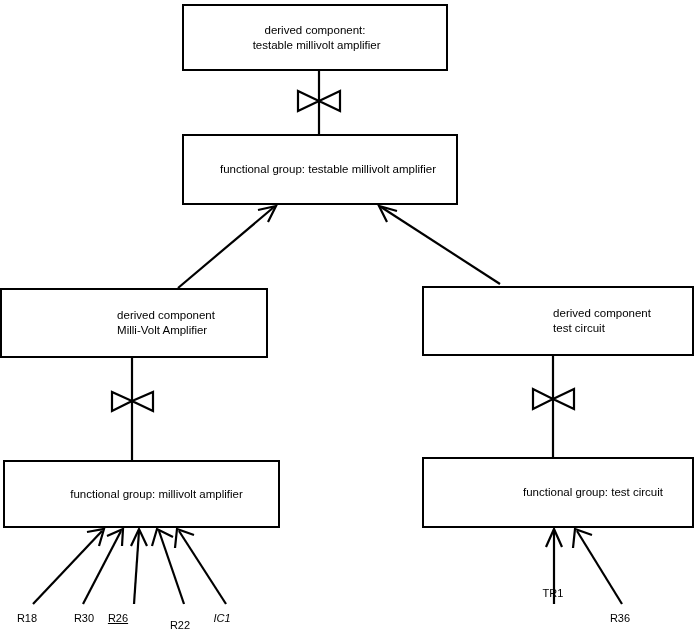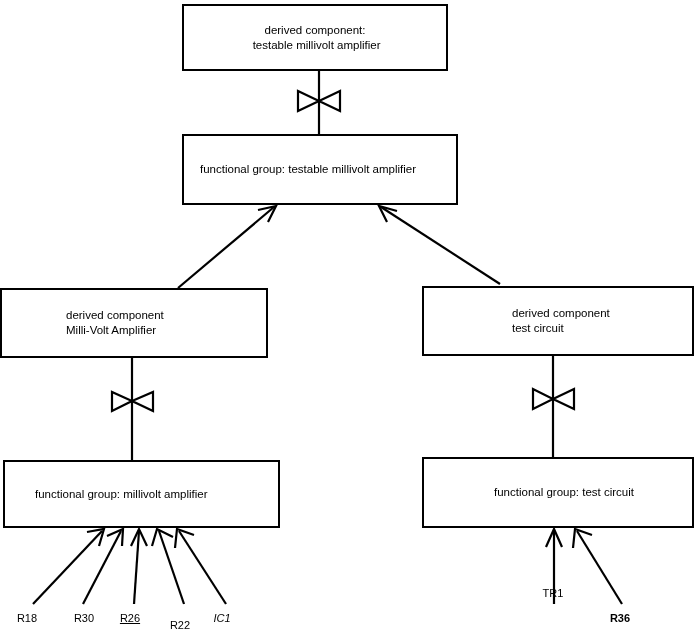--- a/index.html
+++ b/index.html
@@ -23,20 +23,21 @@
     height: 631px;
   }
   .node-box {
     position: absolute;
     border: 2px solid #000000;
     background: #ffffff;
     box-sizing: border-box;
     display: flex;
     flex-direction: column;
     justify-content: center;
+    align-items: center;
   }
   .node-text {
     font-size: 11.5px;
     color: #000000;
     line-height: 15px;
     white-space: pre;
   }
   .centered .node-text {
     text-align: center;
   }
@@ -160,20 +161,20 @@
   <div class="node-box indent-left-3" style="left:3px; top:460px; width:277px; height:68px;">
     <div class="node-text">functional group: millivolt amplifier</div>
   </div>
 
   <div class="node-box indent-left-2" style="left:422px; top:457px; width:272px; height:71px;">
     <div class="node-text">functional group: test circuit</div>
   </div>
 
   <div class="leaf-label" style="left:27px; top:612px;">R18</div>
   <div class="leaf-label" style="left:78px; top:612px;margin-left:6px;">R30</div>
-  <div class="leaf-label" style="left:130px; top:612px;text-decoration:underline;">R26</div>
+  <div class="leaf-label" style="left:118px; top:612px;text-decoration:underline;">R26</div>
   <div class="leaf-label" style="left:180px; top:612px;margin-top:7px;">R22</div>
   <div class="leaf-label" style="left:222px; top:612px;font-style:italic;">IC1</div>
 
   <div class="leaf-label" style="left:553px; top:587px;">TR1</div>
-  <div class="leaf-label" style="left:620px; top:612px;font-weight:bold;">R36</div>
+  <div class="leaf-label" style="left:620px; top:612px;">R36</div>
 
 </div>
 
 </body></html>

